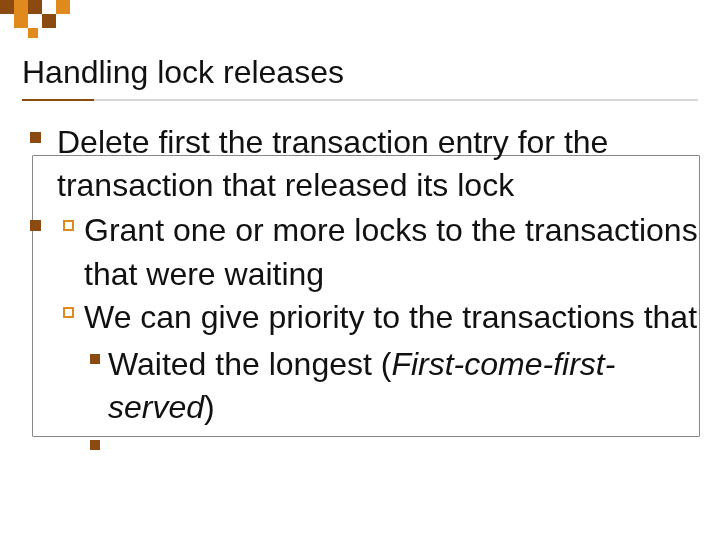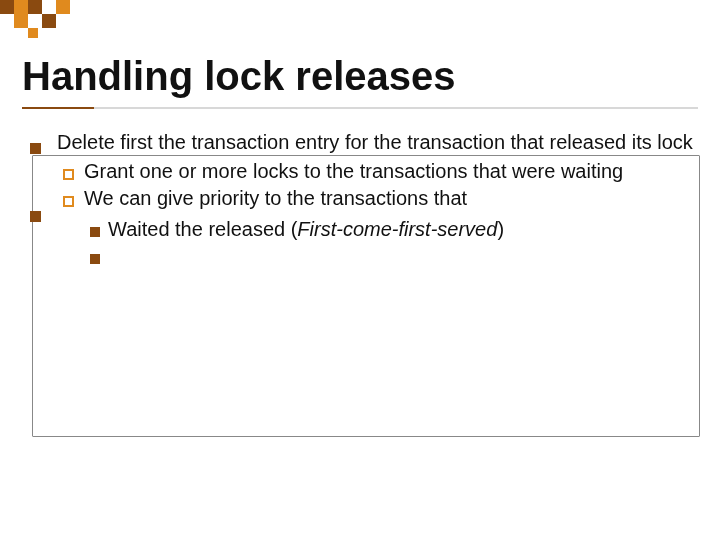--- a/index.html
+++ b/index.html
@@ -1,28 +1,28 @@
 <!DOCTYPE html>
 <html><head>
 <meta charset="utf-8">
 <style>
 html,body{margin:0;padding:0}
 body{width:720px;height:540px;background:#fff;font-family:Arial,Helvetica,sans-serif;color:#111;position:relative;overflow:hidden}
 .corner-deco{position:absolute;top:0;left:0;width:140px;height:44px}
 .corner-deco .sq{position:absolute;background:#e08a1e}
 .corner-deco .sq.dark{background:#8a4a10}
 .title-wrap{padding:54px 22px 0 22px}
-.title{font-size:40px;font-weight:700;letter-spacing:0}
+.title{font-size:32px;font-weight:400;letter-spacing:0}
 .title-underline{margin-top:8px;height:2px;background:#d8d8d8;position:relative}
 .title-underline::after{content:"";position:absolute;top:0;left:0;height:2px;background:#8a4a10;width:72px}
 .body{padding:20px 22px 20px 22px;position:relative}
 .content-box{border:1px solid #888;position:absolute;top:155px;left:32px;right:20px;height:280px;z-index:0;border-radius:1px}
 ul{list-style:none;margin:0;padding:0}
 ul.lvl1{position:relative;z-index:1}
-ul.lvl1>li{display:flex;align-items:center;font-size:20px;line-height:1.35;margin-bottom:2px}
+ul.lvl1>li{display:flex;align-items:flex-start;font-size:32px;line-height:1.35;margin-bottom:2px}
 ul.lvl1>li>.txt{flex:1}
 .bul1{display:inline-block;width:11px;height:11px;background:#8a4a10;margin:11px 16px 0 8px;flex:0 0 11px}
 ul.lvl2{}
 ul.lvl2>li{display:flex;align-items:flex-start}
 .bul2{display:inline-block;width:11px;height:11px;border:2px solid #e08a1e;box-sizing:border-box;margin:11px 10px 0 6px;flex:0 0 11px}
 ul.lvl3{margin-top:4px}
 ul.lvl3>li{display:flex;align-items:flex-start}
 .bul3{display:inline-block;width:10px;height:10px;background:#8a4a10;margin:11px 8px 0 6px;flex:0 0 10px}
 .it{font-style:italic}
 </style>
@@ -61,21 +61,21 @@
             <span class="txt">Grant one or more locks to the transactions that were waiting</span>
           </li>
           <li>
             <span class="bul2"></span>
             <span class="txt">
               <span>We can give priority to the transactions that</span>
               <ul class="lvl3">
                 <li>
                   <span class="bul3"></span>
                   <span class="txt">
-                    <span>Waited the released (</span><span class="it">First-come-first-served</span><span>)</span>
+                    <span>Waited the longest (</span><span class="it">First-come-first-served</span><span>)</span>
                   </span>
                 </li>
                 <li>
                   <span class="bul3"></span>
                 </li>
               </ul>
             </span>
           </li>
         </ul>
       </span>

